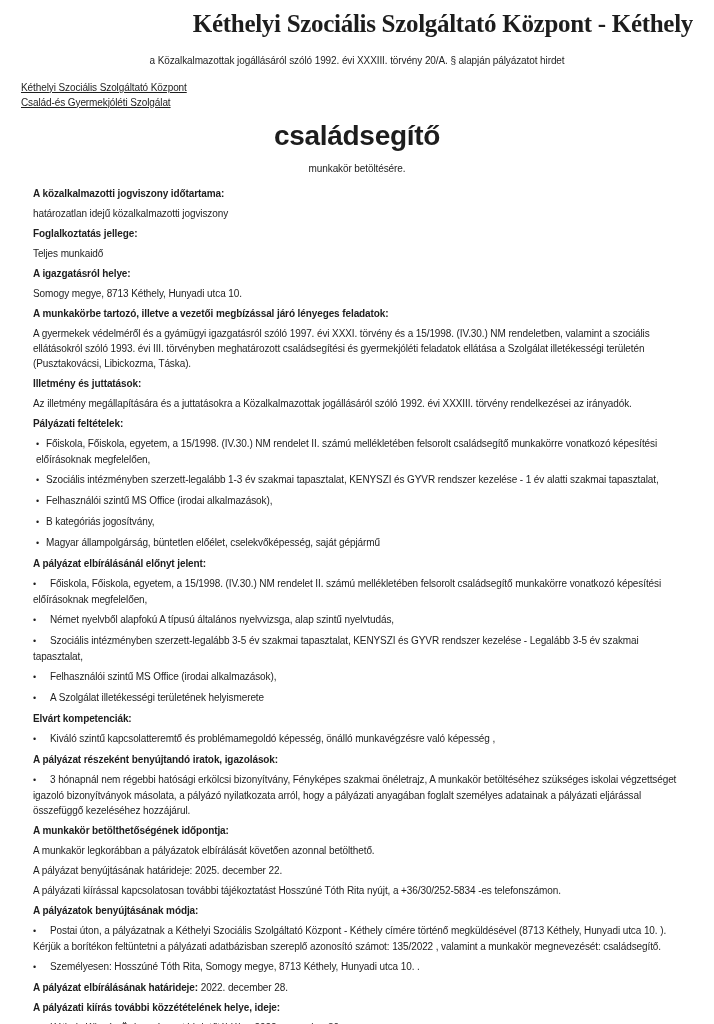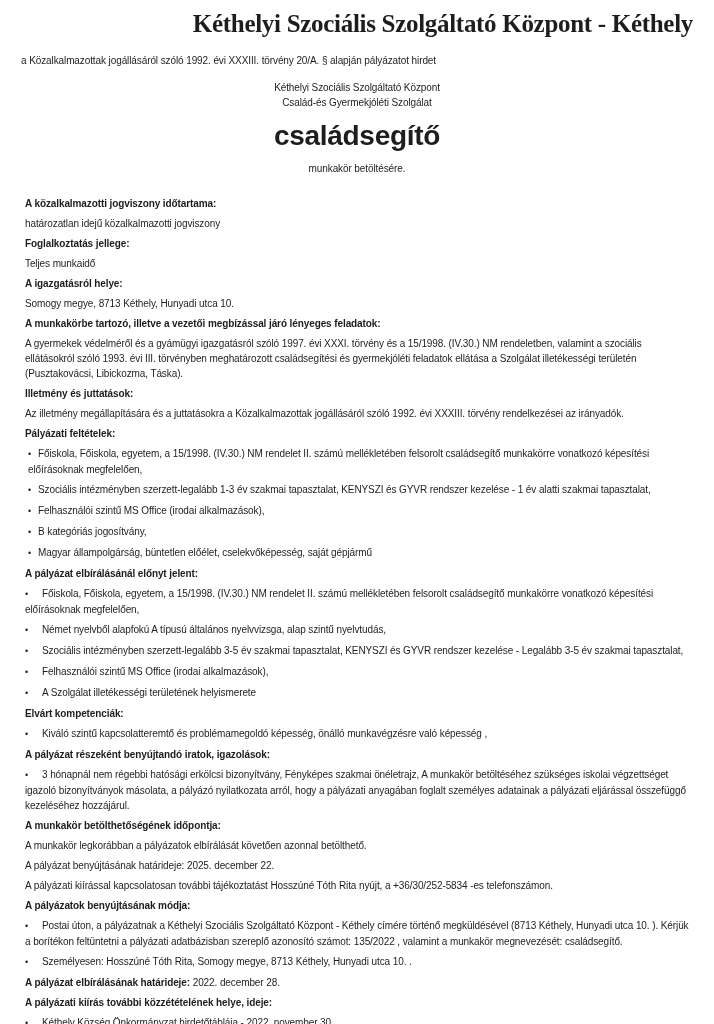--- a/index.html
+++ b/index.html
@@ -22,49 +22,51 @@
     font-size: 25px;
     font-weight: bold;
     text-align: right;
     letter-spacing: -0.3px;
     margin: 4px 0 0 0;
     line-height: 1.15;
     font-family: Liberation Serif, serif;
   }
   .law-line {
     font-size: 10px;
+    text-align: center;
     margin: 16px 0 0 0;
     letter-spacing: -0.1px;
   }
   .org-lines {
     font-size: 10px;
-    text-align: center;
+    text-align: left;
     margin: 14px 0 0 0;
     line-height: 15px;
     letter-spacing: -0.1px;
+    text-decoration: underline;
   }
   .position-title {
     font-size: 28px;
     font-weight: bold;
     text-align: center;
     margin: 11px 0 0 0;
     line-height: 1.1;
     letter-spacing: -0.3px;
   }
   .position-suffix {
     font-size: 10px;
     text-align: center;
-    margin: 11px 0 22px 0;
+    margin: 11px 0 12px 0;
     letter-spacing: -0.1px;
   }
   .doc-body { margin-top: 2px; }
   .block {
     font-size: 10px;
     line-height: 15px;
-    margin: 5px 4px;
+    margin: 5px 12px;
     letter-spacing: -0.1px;
   }
   .h { font-weight: bold; }
   .bullet-tight { padding-left: 3px; }
   .bullet-tight .dot {
     display: inline-block;
     width: 10px;
     font-size: 9px;
   }
   .bullet-wide .dot {

